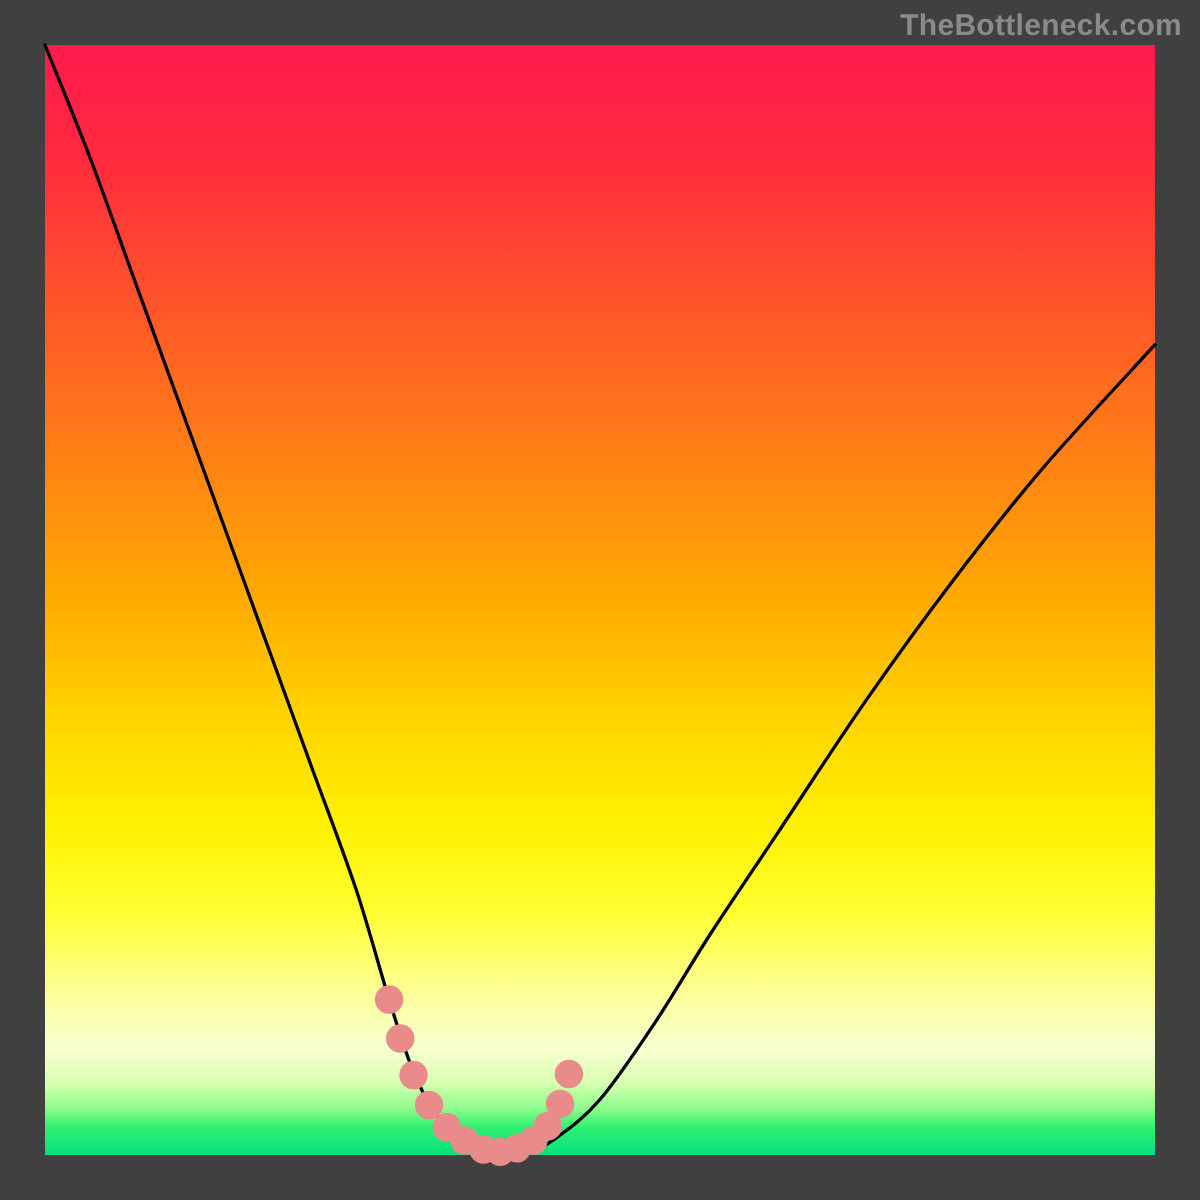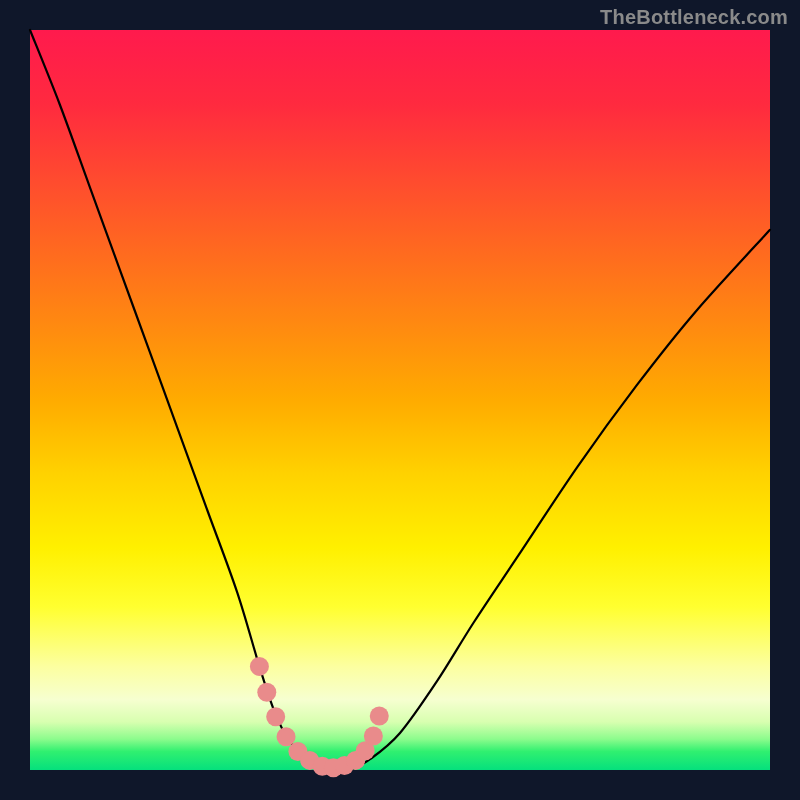--- a/index.html
+++ b/index.html
@@ -8,21 +8,21 @@
     width: 800px;
     height: 800px;
     background: #000;
     overflow: hidden;
     font-family: Arial, Helvetica, sans-serif;
   }
   .stage {
     position: relative;
     width: 800px;
     height: 800px;
-    background: #0f172a;
+    background: #404040;
   }
   .watermark {
     position: absolute;
     top: 6px;
     right: 12px;
     color: #8a8a8a;
     font-size: 20px;
     font-weight: 600;
     letter-spacing: 0.2px;
     user-select: none;

